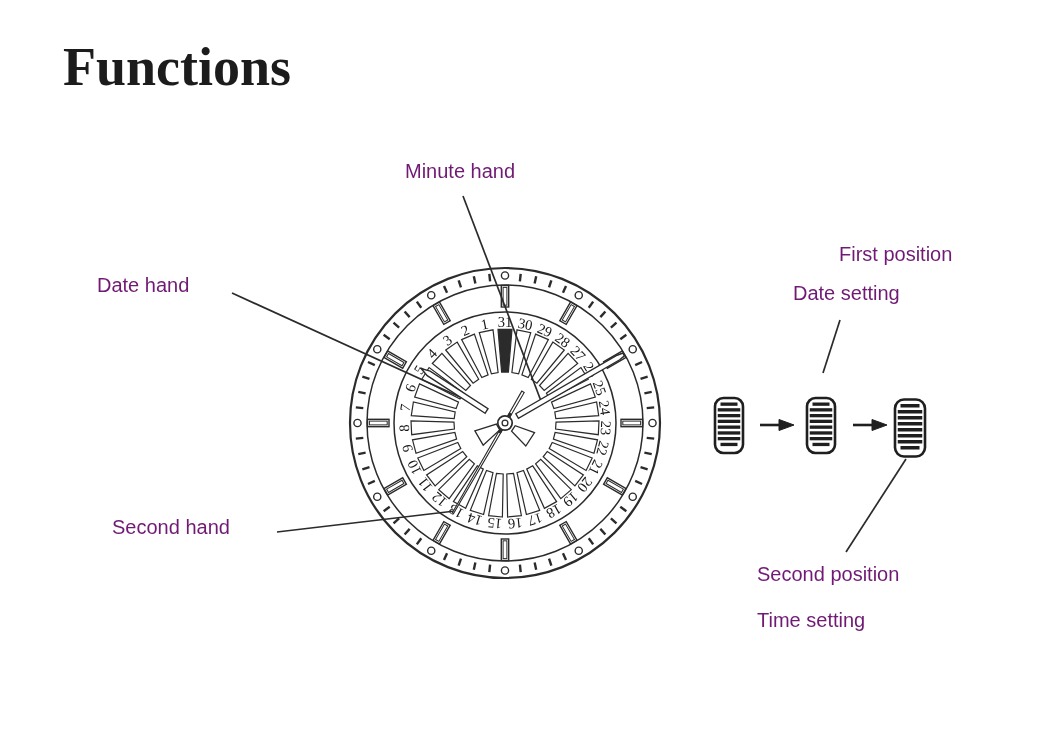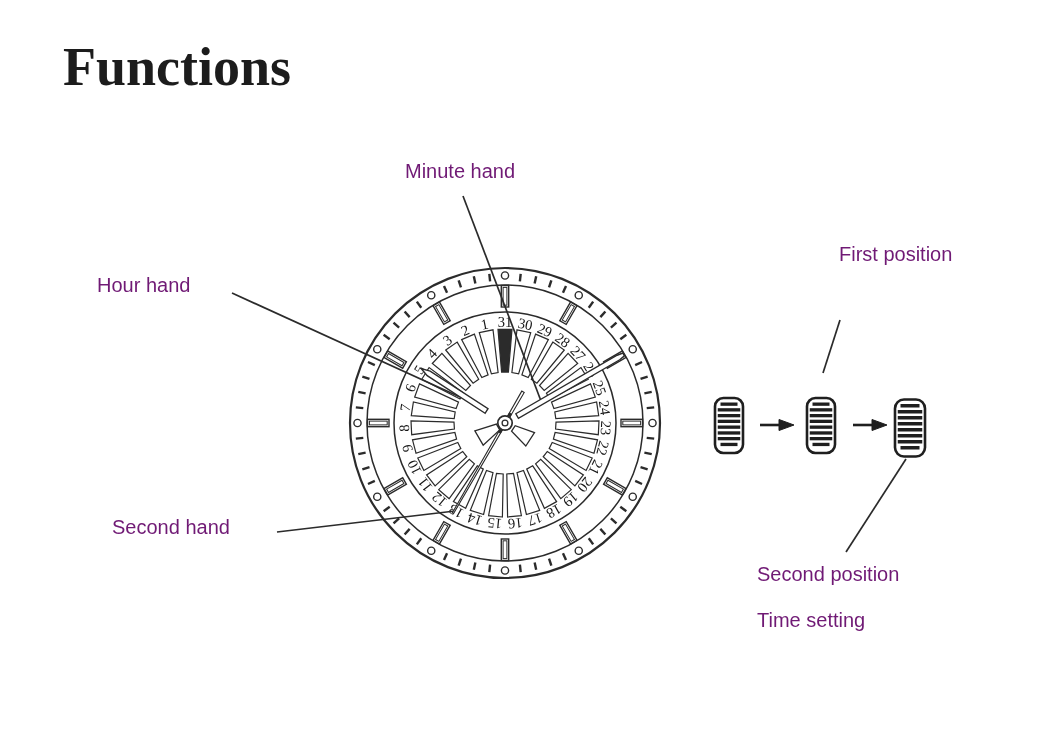--- a/index.html
+++ b/index.html
@@ -20,24 +20,25 @@
   svg.diagram{position:absolute;left:0;top:0;}
 </style>
 </head>
 <body>
 
 <div class="page">
 
   <div class="title">Functions</div>
 
   <div class="lbl lbl-minute">Minute hand</div>
-  <div class="lbl lbl-hour">Hour hand</div>
+  <div class="lbl lbl-hour">Date hand</div>
   <div class="lbl lbl-second">Second hand</div>
 
   <div class="lbl lbl-firstpos">First position</div>
+  <div class="lbl lbl-datesetting">Date setting</div>
   <div class="lbl lbl-secondpos">Second position</div>
   <div class="lbl lbl-timesetting">Time setting</div>
 
   <svg class="diagram" width="1047" height="752" viewBox="0 0 1047 752">
 
     <g id="clock">
         <circle cx="505" cy="423" r="155" fill="#fff" stroke="#2b2b2b" stroke-width="2.2"></circle>
         <circle cx="505" cy="423" r="138" fill="none" stroke="#2b2b2b" stroke-width="1.5"></circle>
         <circle cx="505" cy="275.5" r="3.6" fill="#fff" stroke="#2b2b2b" stroke-width="1.4"></circle>
         <line x1="519.8953060156406" y1="281.28062991002105" x2="520.679269490148" y2="273.821715694759" stroke="#2b2b2b" stroke-width="2.4"></line>

